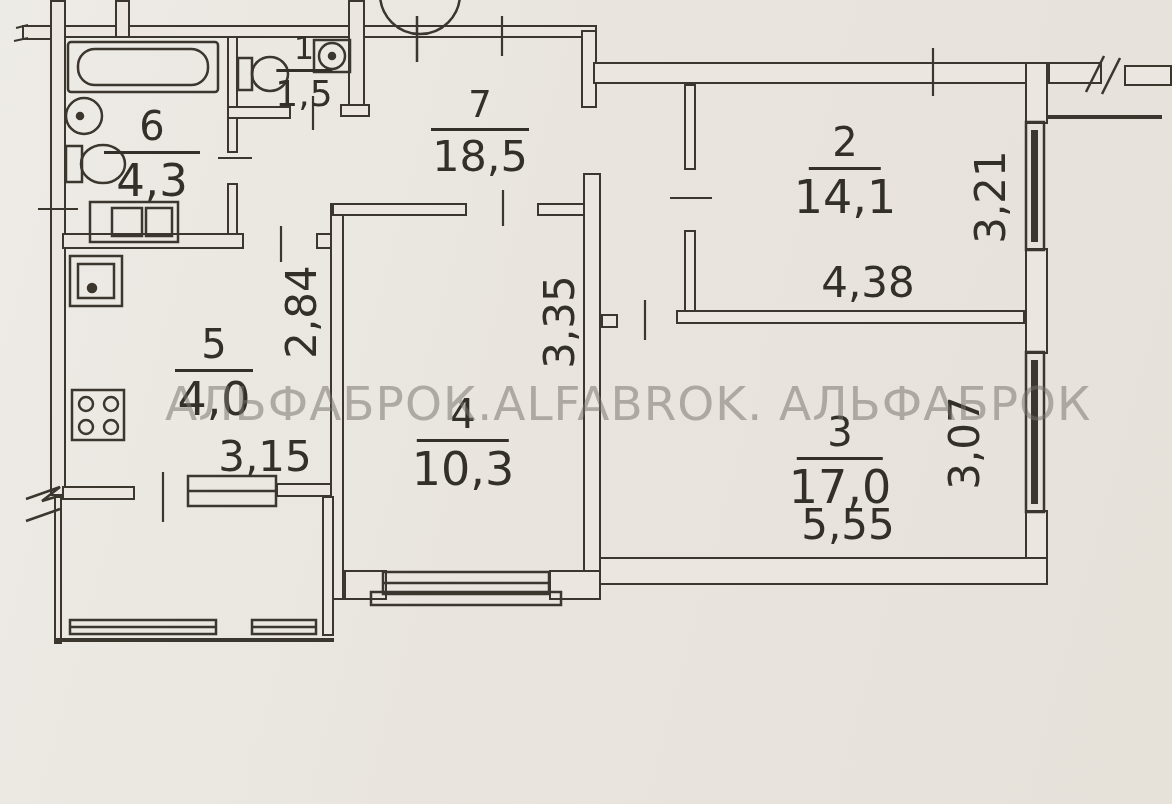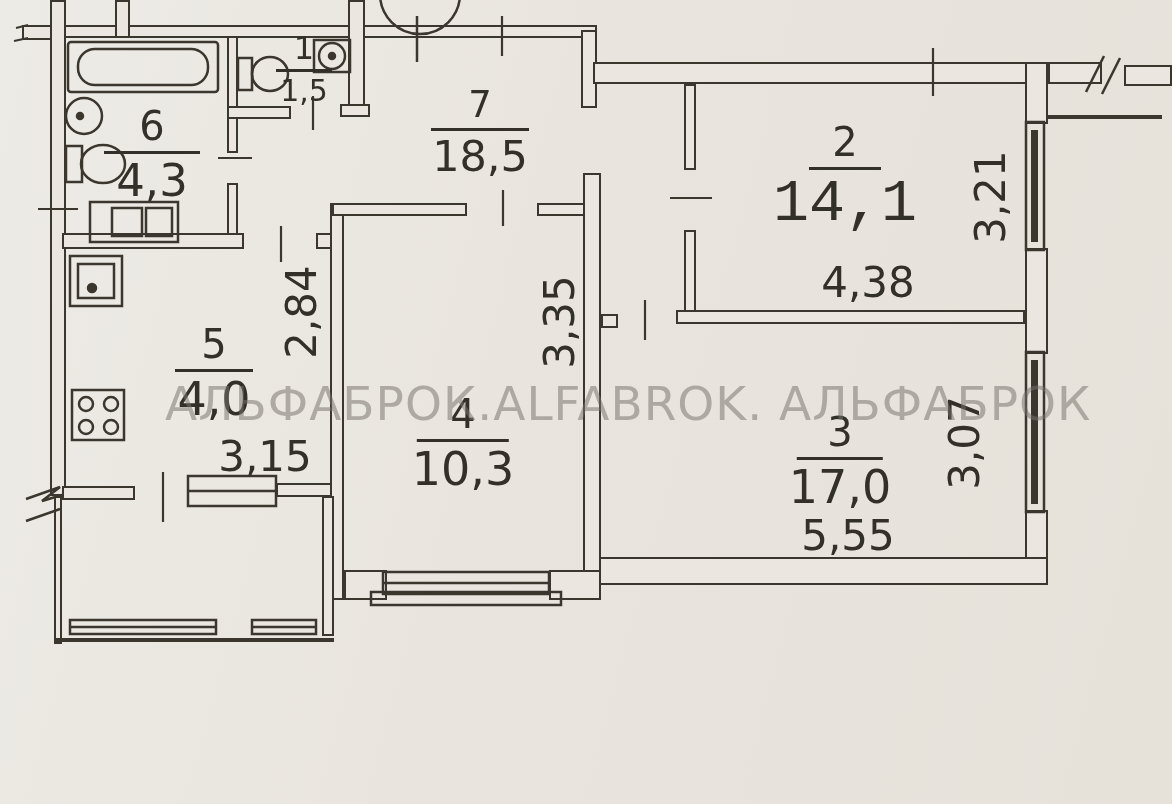--- a/index.html
+++ b/index.html
@@ -191,33 +191,33 @@
 
   <div class="room-label" style="left:152px;top:106px;">
     <span class="num" style="font-size:40px;">6</span>
     <span class="bar" style="width:96px;"></span>
     <span class="area" style="font-size:45px;">4,3</span>
   </div>
 
   <div class="room-label" style="left:304px;top:32px;">
     <span class="num" style="font-size:32px;">1</span>
     <span class="bar" style="width:56px;"></span>
-    <span class="area" style="font-size:30px;">1,5</span>
+    <span class="area" style="font-size:36px;">1,5</span>
   </div>
 
   <div class="room-label" style="left:480px;top:86px;">
     <span class="num" style="font-size:37px;">7</span>
     <span class="bar" style="width:98px;"></span>
     <span class="area" style="font-size:43px;">18,5</span>
   </div>
 
   <div class="room-label" style="left:845px;top:122px;">
     <span class="num" style="font-size:40px;">2</span>
     <span class="bar" style="width:72px;"></span>
-    <span class="area" style="font-size:60px;font-family:Liberation Mono, monospace;">14,1</span>
+    <span class="area" style="font-size:46px;">14,1</span>
   </div>
 
   <div class="room-label" style="left:214px;top:324px;">
     <span class="num" style="font-size:40px;">5</span>
     <span class="bar" style="width:78px;"></span>
     <span class="area" style="font-size:46px;">4,0</span>
   </div>
 
   <div class="room-label" style="left:463px;top:394px;">
     <span class="num" style="font-size:40px;">4</span>
@@ -226,21 +226,21 @@
   </div>
 
   <div class="room-label" style="left:840px;top:412px;">
     <span class="num" style="font-size:40px;">3</span>
     <span class="bar" style="width:86px;"></span>
     <span class="area" style="font-size:46px;">17,0</span>
   </div>
 
   <span class="dim" style="left:868px;top:283px;">4,38</span>
   <span class="dim v" style="left:991px;top:197px;">3,21</span>
-  <span class="dim" style="left:848px;top:536px;">5,55</span>
+  <span class="dim" style="left:848px;top:525px;">5,55</span>
   <span class="dim v" style="left:965px;top:443px;">3,07</span>
   <span class="dim v" style="left:560px;top:322px;">3,35</span>
   <span class="dim v" style="left:302px;top:312px;">2,84</span>
   <span class="dim" style="left:265px;top:457px;">3,15</span>
 
   <div class="watermark">АЛЬФАБРОК.ALFABROK. АЛЬФАБРОК</div>
 
 </div>
 
 </body></html>

